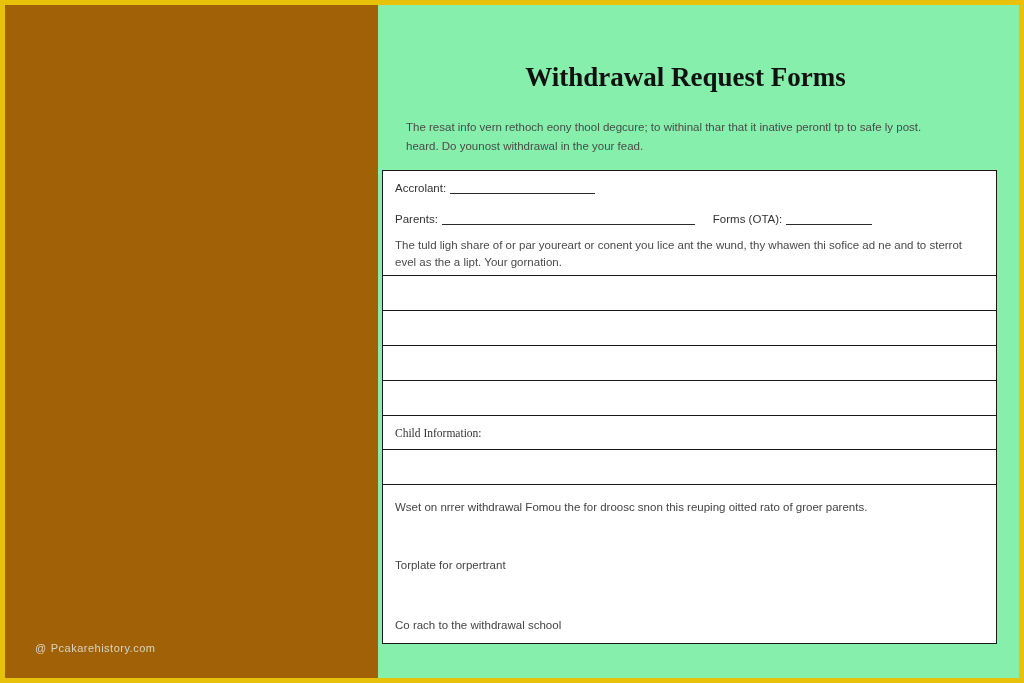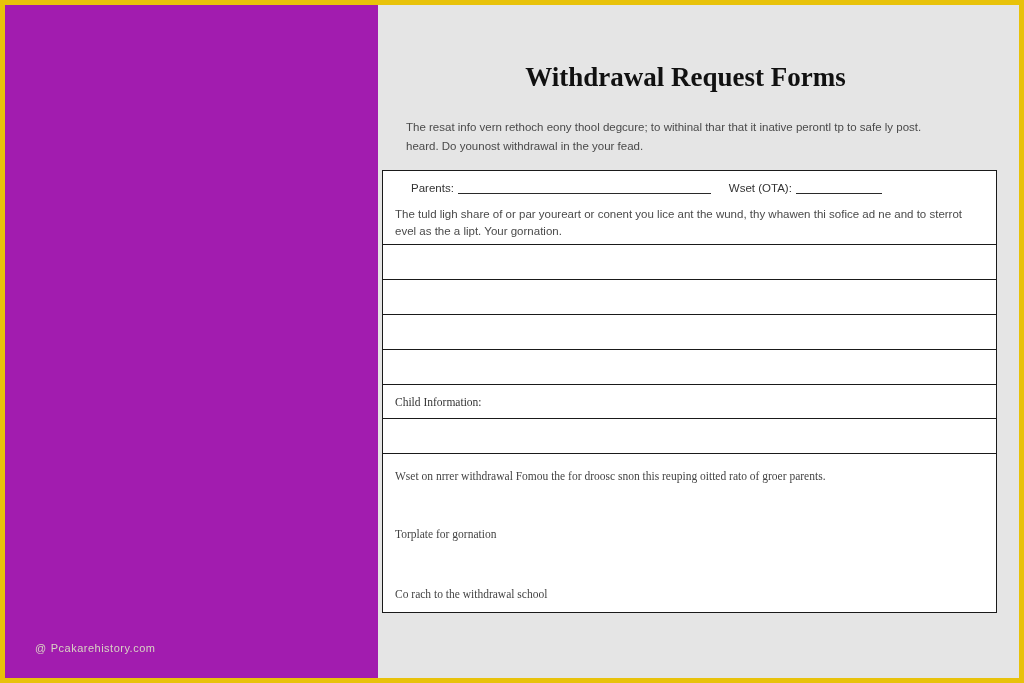--- a/index.html
+++ b/index.html
@@ -51,21 +51,21 @@
     width: 1014px;
     height: 673px;
     background: #fdfdfb;
   }
   
   .left-pane {
     position: absolute;
     left: 0; top: 0;
     width: 373px;
     height: 673px;
-    background: #a21caf;
+    background: #a16207;
   }
   .watermark {
     position: absolute;
     left: 30px;
     bottom: 24px;
     font-family: "Liberation Sans", sans-serif;
     font-size: 11px;
     color: #d9d4c4;
     letter-spacing: 0.5px;
     white-space: nowrap;
@@ -75,21 +75,21 @@
     margin-right: 4px;
     color: #d9d4c4;
   }
   
   .doc {
     position: absolute;
     left: 373px;
     top: 0;
     width: 641px;
     height: 673px;
-    background: #e5e5e5;
+    background: #86efac;
   }
   .title {
     font-family: "Liberation Serif", serif;
     font-weight: bold;
     font-size: 27px;
     color: #111111;
     text-align: center;
     margin: 0;
     position: absolute;
     top: 57px;
@@ -122,21 +122,21 @@
     border-bottom: none;
   }
   .field-row {
     display: flex;
     align-items: flex-end;
     font-family: "Liberation Sans", sans-serif;
     font-size: 11.5px;
     color: #333333;
     margin-bottom: 18px;
   }
-  .field-row:last-child { margin-bottom: 6px; margin-left: 16px; }
+  .field-row:last-child { margin-bottom: 6px; }
   .field-label {
     white-space: nowrap;
     margin-right: 4px;
   }
   .field-line {
     border-bottom: 1px solid #2a2a2a;
     height: 12px;
   }
   .line-applicant { width: 145px; }
   .line-parents { width: 253px; }
@@ -166,21 +166,21 @@
     font-family: Liberation Serif, serif;
     font-size: 11.5px;
     color: #333333;
     box-sizing: border-box;
   }
   .notes {
     border-top: 1px solid #1a1a1a;
     padding: 16px 12px 0 12px;
   }
   .note-line {
-    font-family: Liberation Serif, serif;
+    font-family: Liberation Sans, sans-serif;
     font-size: 11.5px;
     color: #444444;
     margin-bottom: 46px;
   }
   .note-line:last-child { margin-bottom: 12px; margin-top: 48px; }
 </style>
 </head>
 <body>
 
 <div class="page">
@@ -203,43 +203,47 @@
 
       <div class="intro">
         <div>The resat info vern rethoch eony thool degcure; to withinal thar that it inative perontl tp to safe ly post.</div>
         <div>heard. Do younost withdrawal in the your fead.</div>
       </div>
 
       <div class="formbox">
 
         <div class="fields">
           <div class="field-row">
+            <span class="field-label">Accrolant:</span>
+            <span class="field-line line-applicant"></span>
+          </div>
+          <div class="field-row">
             <span class="field-label">Parents:</span>
             <span class="field-line line-parents"></span>
             <span class="field-gap"></span>
-            <span class="field-label">Wset (OTA):</span>
+            <span class="field-label">Forms (OTA):</span>
             <span class="field-line line-child"></span>
           </div>
         </div>
 
         <div class="para">The tuld ligh share of or par youreart or conent you lice ant the wund, thy whawen thi sofice ad ne and to sterrot evel as the a lipt. Your gornation.</div>
 
         <div class="blank-row"></div>
         <div class="blank-row"></div>
         <div class="blank-row"></div>
         <div class="blank-row"></div>
 
         <div class="labeled-row">
           <span>Child Information:</span>
         </div>
         <div class="blank-row"></div>
 
         <div class="notes">
           <div class="note-line">Wset on nrrer withdrawal Fomou the for droosc snon this reuping oitted rato of groer parents.</div>
-          <div class="note-line">Torplate for gornation</div>
+          <div class="note-line">Torplate for orpertrant</div>
           <div class="note-line">Co rach to the withdrawal school</div>
         </div>
 
       </div>
 
     </div>
   </div>
 </div>
 
 </body></html>

